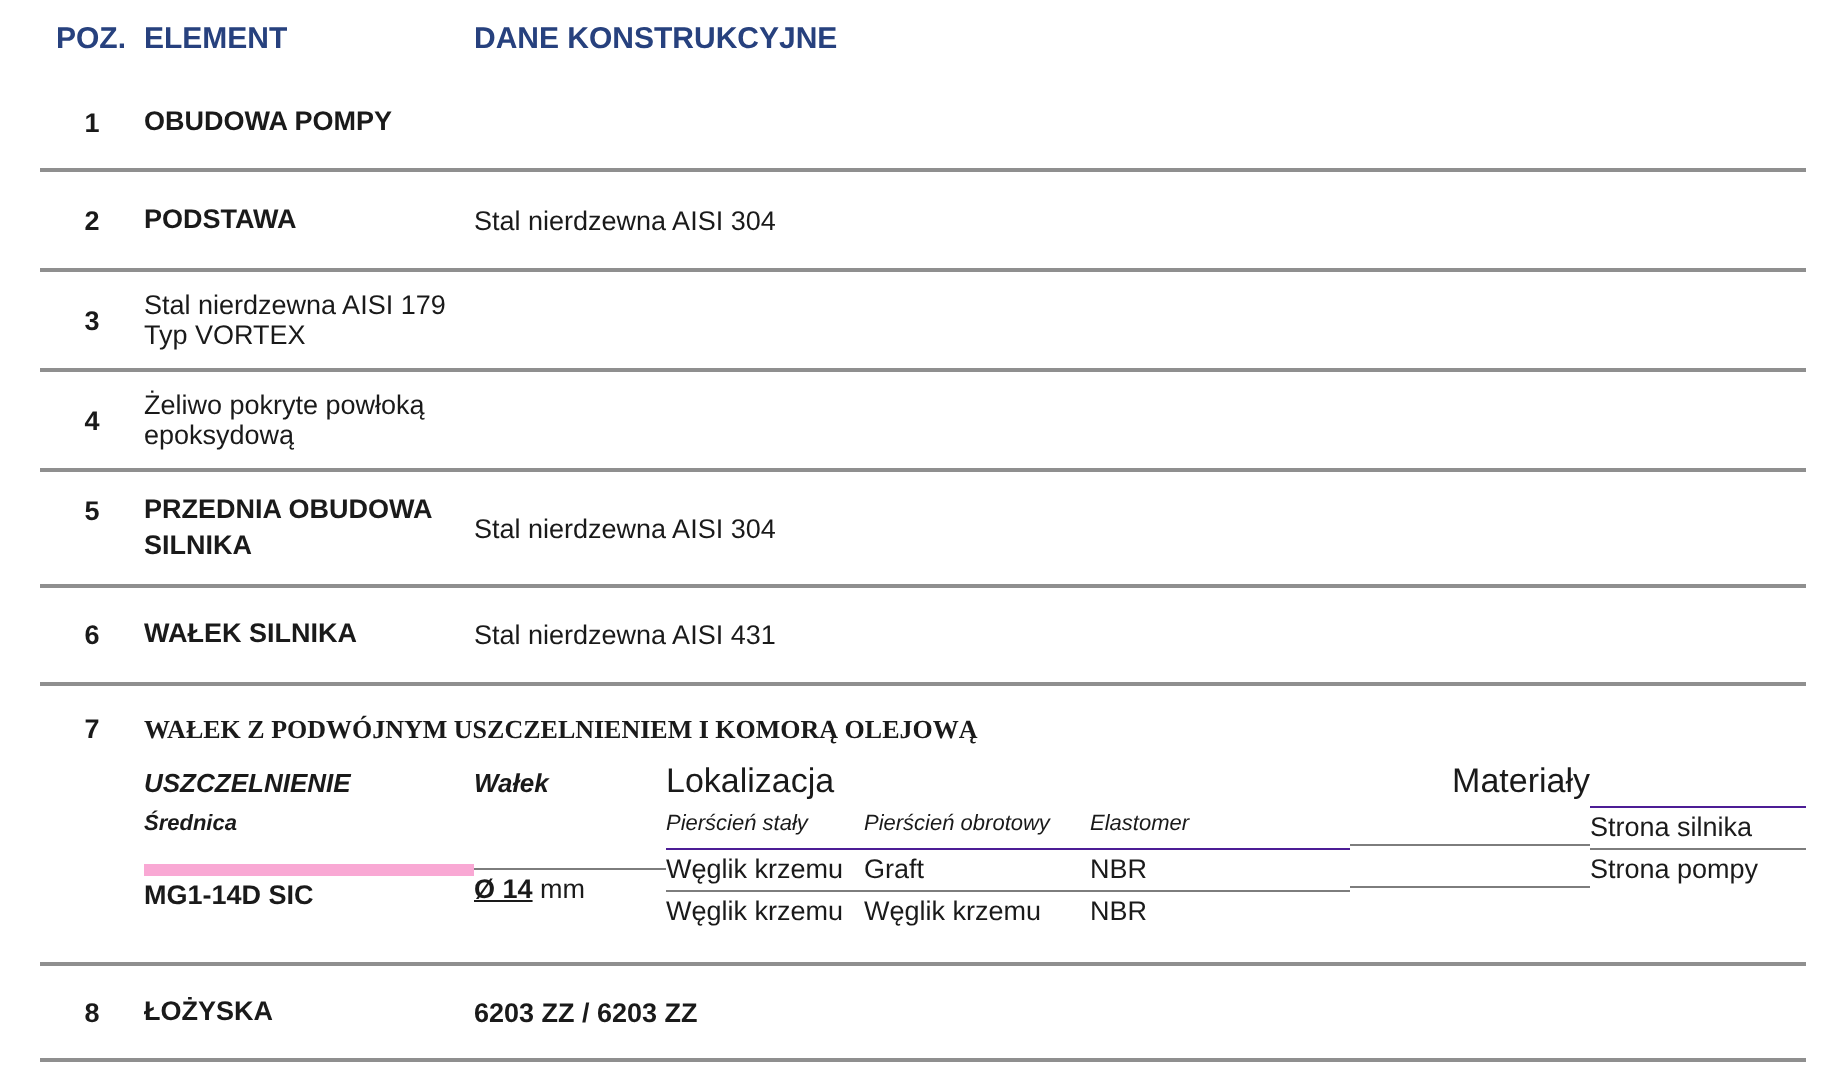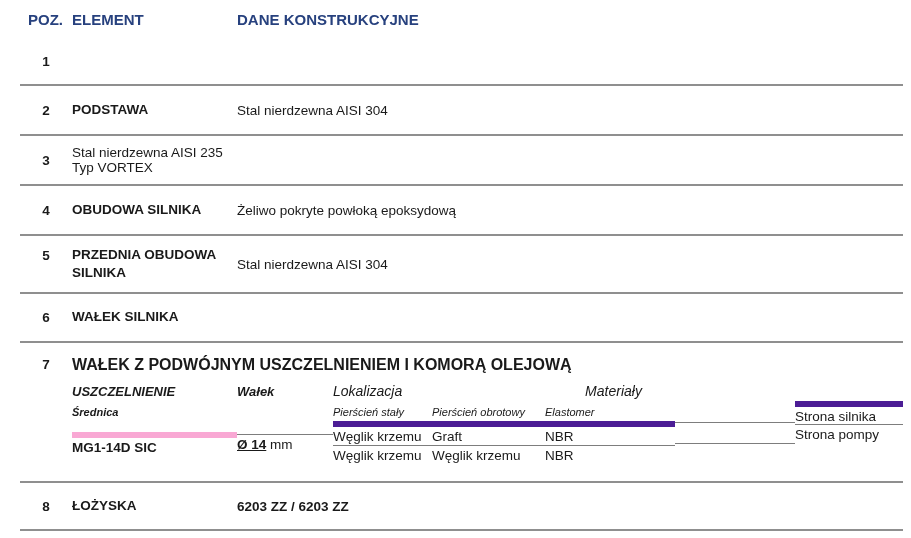--- a/index.html
+++ b/index.html
@@ -32,85 +32,86 @@
   .dane { font-size:13.5px; }
   .dane.b { font-weight:bold; }
 
   
   .h-r5 .poz { transform:translateY(-9px); }
 
   
   .row.seal { align-items:start; padding-top:13px; }
   .seal .poz { line-height:18px; }
   .seal-content { grid-column:2 / 4; }
-  .seal-title { font-weight:bold; font-size:16px; line-height:18px; }
+  .seal-title { font-weight:bold; font-size:13px; line-height:18px;font-family:Liberation Serif, serif; }
 
   .seal-grid {
     margin-top:6px;
     display:grid;
     grid-template-columns:165px 96px 99px 113px 130px 120px 1fr;
     grid-template-rows:22px 20px 21px 21px;
   }
   .gi  { font-style:italic; font-size:13px; font-weight:bold; align-self:center; }
-  .gi2 { font-style:italic; font-size:14px; align-self:center; }
+  .gi2 { font-size:17px; align-self:center; }
   .si  { font-style:italic; font-size:11px; font-weight:bold; align-self:center; }
   .si2 { font-style:italic; font-size:11px; align-self:center; }
   .ctr { text-align:left; }
-  .mat-span { grid-column:4 / 7; text-align:center; }
+  .mat-span { grid-column:4 / 7; text-align:right; }
 
   .dcell { font-size:13.5px; align-self:center; padding-top:2px; }
   .model-cell { grid-row:3 / 5; grid-column:1; font-weight:bold; border-top:6px solid #f9a8d4; }
   .diam-cell  { grid-row:3 / 5; grid-column:2; border-top:1px solid #7d7d7d; }
   .diam-cell .bold { font-weight:bold;text-decoration:underline; }
-  .r3 { border-top:6px solid #4c1d95; }
+  .r3 { border-top:1px solid #4c1d95; }
   .r4 { border-top:1px solid #7d7d7d; }
   .filler { border-top:1px solid #7d7d7d; }
 </style>
 </head>
 <body>
 
 <div class="page">
   <div class="tbl">
 
     <div class="row hdr">
       <div class="poz-h">POZ.</div>
       <div class="el-h">ELEMENT</div>
       <div class="dane-h">DANE KONSTRUKCYJNE</div>
     </div>
 
     <div class="row h-r1">
       <div class="poz">1</div>
+      <div class="el">OBUDOWA POMPY</div>
     </div>
 
     <div class="row h-r2">
       <div class="poz">2</div>
       <div class="el">PODSTAWA</div>
       <div class="dane">Stal nierdzewna AISI 304</div>
     </div>
 
     <div class="row h-r3">
       <div class="poz">3</div>
-      <div class="dane">Stal nierdzewna AISI 235 Typ VORTEX</div>
+      <div class="dane">Stal nierdzewna AISI 179 Typ VORTEX</div>
     </div>
 
     <div class="row h-r4">
       <div class="poz">4</div>
-      <div class="el">OBUDOWA SILNIKA</div>
       <div class="dane">Żeliwo pokryte powłoką epoksydową</div>
     </div>
 
     <div class="row h-r5">
       <div class="poz">5</div>
       <div class="el">PRZEDNIA OBUDOWA SILNIKA</div>
       <div class="dane">Stal nierdzewna AISI 304</div>
     </div>
 
     <div class="row h-r6">
       <div class="poz">6</div>
       <div class="el">WAŁEK SILNIKA</div>
+      <div class="dane">Stal nierdzewna AISI 431</div>
     </div>
 
     <div class="row seal h-r7">
       <div class="poz">7</div>
       <div class="seal-content">
         <div class="seal-title">WAŁEK Z PODWÓJNYM USZCZELNIENIEM I KOMORĄ OLEJOWĄ</div>
 
         <div class="seal-grid">
 
           <div class="gi">USZCZELNIENIE</div>

